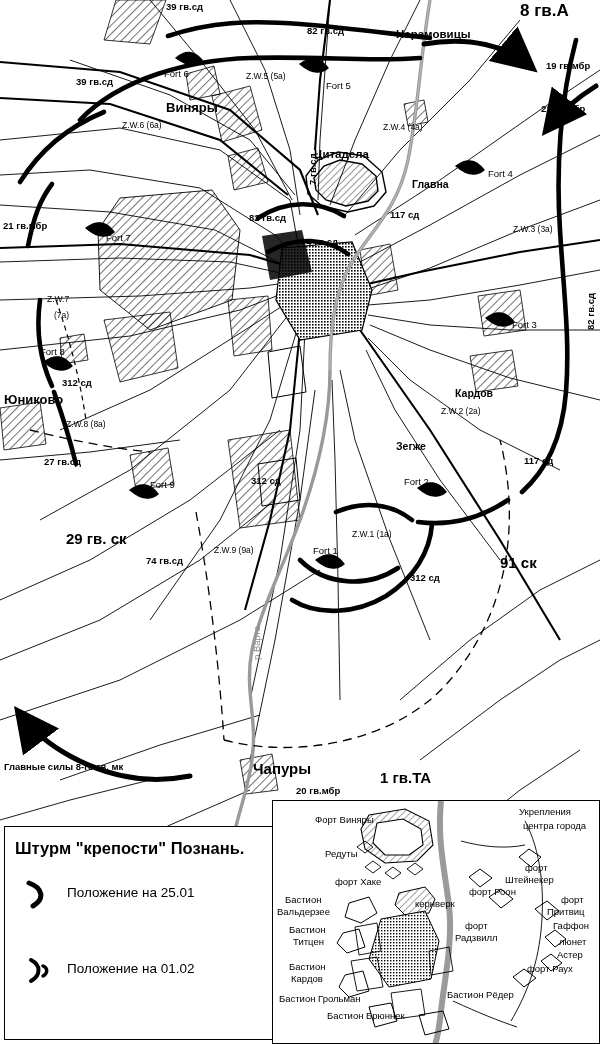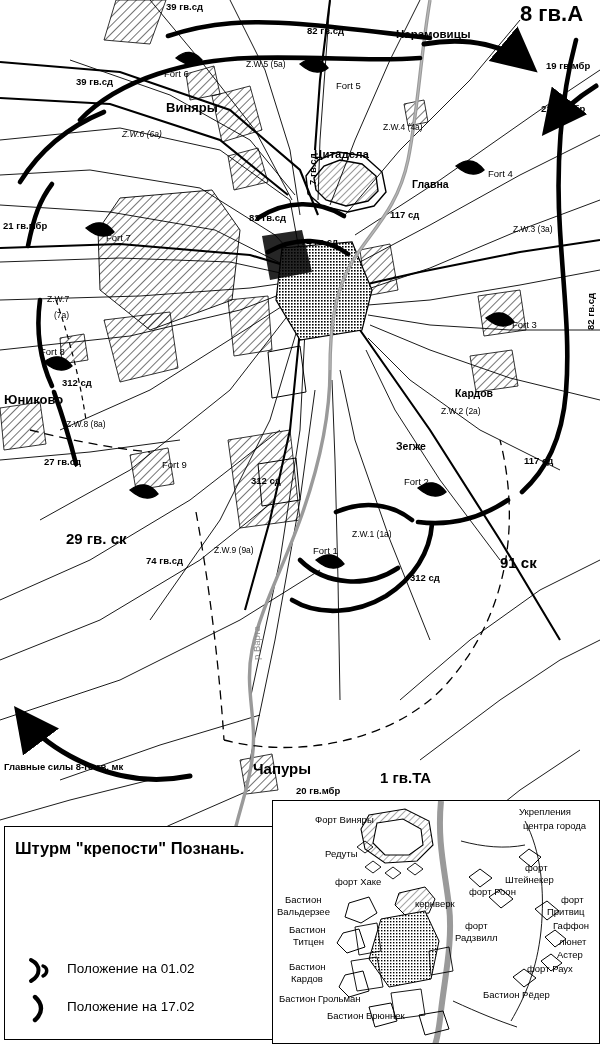--- a/index.html
+++ b/index.html
@@ -28,21 +28,21 @@
     white-space: nowrap;
     line-height: 1.05;
   }
   .lbl.b { font-weight: bold; }
   .s8  { font-size: 8.5px; }
   .s9  { font-size: 9.5px; }
   .s10 { font-size: 10.5px; }
   .s11 { font-size: 11.5px; }
   .s12 { font-size: 13px; }
   .s14 { font-size: 15px; }
-  .s16 { font-size: 22px; }
+  .s16 { font-size: 17px; }
   .rot90 { transform: rotate(-90deg); transform-origin: left top; }
   .grey { color: #8a8a8a; }
 
   
   #legend {
     position: absolute;
     left: 4px; top: 826px;
     width: 276px; height: 214px;
     background: #fff;
     border: 1.6px solid #000;
@@ -271,64 +271,64 @@
     <div class="lbl b s11" style="left:396px; top:28px;">Нарамовицы</div>
     <div class="lbl b s12" style="left:166px; top:101px;">Виняры</div>
     <div class="lbl b s11" style="left:314px; top:148px;">Цитадела</div>
     <div class="lbl b s10" style="left:412px; top:179px;">Главна</div>
     <div class="lbl b s10" style="left:455px; top:388px;">Кардов</div>
     <div class="lbl b s10" style="left:396px; top:441px;">Зегже</div>
     <div class="lbl b s12" style="left:4px;   top:393px;">Юниково</div>
     <div class="lbl b s14" style="left:253px; top:761px;">Чапуры</div>
 
     <div class="lbl s9" style="left:164px; top:69px;">Fort 6</div>
-    <div class="lbl s9" style="left:326px; top:81px;padding-left:10px;">Fort 5</div>
+    <div class="lbl s9" style="left:326px; top:81px;">Fort 5</div>
     <div class="lbl s9" style="left:488px; top:169px;">Fort 4</div>
     <div class="lbl s9" style="left:106px; top:233px;">Fort 7</div>
     <div class="lbl s9" style="left:512px; top:320px;">Fort 3</div>
     <div class="lbl s9" style="left:40px;  top:347px;">Fort 8</div>
-    <div class="lbl s9" style="left:150px; top:460px;margin-left:12px;">Fort 9</div>
+    <div class="lbl s9" style="left:150px; top:480px;">Fort 9</div>
     <div class="lbl s9" style="left:404px; top:477px;">Fort 2</div>
     <div class="lbl s9" style="left:313px; top:546px;">Fort 1</div>
 
-    <div class="lbl s8" style="left:246px; top:60px;">Z.W.5 (5a)</div>
-    <div class="lbl s8" style="left:122px; top:130px;font-style:italic;">Z.W.6 (6a)</div>
+    <div class="lbl s8" style="left:246px; top:72px;">Z.W.5 (5a)</div>
+    <div class="lbl s8" style="left:122px; top:121px;">Z.W.6 (6a)</div>
     <div class="lbl s8" style="left:383px; top:123px;">Z.W.4 (4a)</div>
     <div class="lbl s8" style="left:513px; top:225px;">Z.W.3 (3a)</div>
     <div class="lbl s8" style="left:47px;  top:295px;">Z.W.7</div>
     <div class="lbl s8" style="left:54px;  top:311px;">(7a)</div>
     <div class="lbl s8" style="left:66px;  top:420px;">Z.W.8 (8a)</div>
     <div class="lbl s8" style="left:441px; top:407px;">Z.W.2 (2a)</div>
     <div class="lbl s8" style="left:214px; top:546px;">Z.W.9 (9a)</div>
     <div class="lbl s8" style="left:352px; top:530px;">Z.W.1 (1a)</div>
 
     <div class="lbl s9 grey rot90" style="left:252px; top:660px;">р.Варта</div>
 
     <div class="lbl b s9" style="left:4px; top:762px;">Главные силы 8-го гв. мк</div>
   </div>
 
   <div id="legend">
     <div class="legend-title">Штурм "крепости" Познань.</div>
 
+    <div class="legend-row" style="top:52px;">
+      <svg class="lsym" viewBox="0 0 44 30">
+        <path d="M10,4 C24,9 26,20 14,27" stroke="#000" stroke-width="5" fill="none" stroke-linecap="round"></path>
+      </svg>
+      <div class="ltext">Положение на 25.01</div>
+    </div>
 
 
     <div class="legend-row" style="top:128px;">
       <svg class="lsym" viewBox="0 0 44 30">
         <path d="M12,5 C22,10 22,20 12,26" stroke="#000" stroke-width="4" fill="none" stroke-linecap="round"></path>
         <path d="M24,11 C29,13 29,18 24,21" stroke="#000" stroke-width="3.4" fill="none" stroke-linecap="round"></path>
       </svg>
       <div class="ltext">Положение на 01.02</div>
     </div>
 
-    <div class="legend-row" style="top:166px;">
-      <svg class="lsym" viewBox="0 0 44 30">
-        <path d="M16,4 C24,11 24,20 16,27" stroke="#000" stroke-width="4.4" fill="none" stroke-linecap="round"></path>
-      </svg>
-      <div class="ltext">Положение на 17.02</div>
-    </div>
   </div>
 
   <div id="inset">
     <svg viewBox="0 0 328 244" style="position:absolute;left:0;top:0;width:328px;height:244px;">
       <defs>
         <pattern id="ih" width="5" height="5" patternTransform="rotate(45)" patternUnits="userSpaceOnUse">
           <line x1="0" y1="0" x2="0" y2="5" stroke="#000" stroke-width="0.7"></line>
         </pattern>
         <pattern id="idense" width="3" height="3" patternUnits="userSpaceOnUse">
           <rect width="3" height="3" fill="#fff"></rect>
@@ -405,18 +405,18 @@
       <div class="ilbl" style="left:20px;  top:136px;">Титцен</div>
       <div class="ilbl" style="left:192px; top:120px;">форт</div>
       <div class="ilbl" style="left:182px; top:132px;">Радзвилл</div>
       <div class="ilbl" style="left:280px; top:120px;">Гаффон</div>
       <div class="ilbl" style="left:286px; top:136px;">люнет</div>
       <div class="ilbl" style="left:284px; top:149px;">Астер</div>
       <div class="ilbl" style="left:16px;  top:161px;">Бастион</div>
       <div class="ilbl" style="left:18px;  top:173px;">Кардов</div>
       <div class="ilbl" style="left:242px; top:163px;margin-left:12px;">форт Раух</div>
       <div class="ilbl" style="left:6px;   top:193px;">Бастион Грольман</div>
-      <div class="ilbl" style="left:194px; top:189px;padding-left:16px;">Бастион Рёдер</div>
+      <div class="ilbl" style="left:174px; top:189px;">Бастион Рёдер</div>
       <div class="ilbl" style="left:54px;  top:210px;">Бастион Брюннек</div>
     </div>
   </div>
 
 </div>
 
 </body></html>

